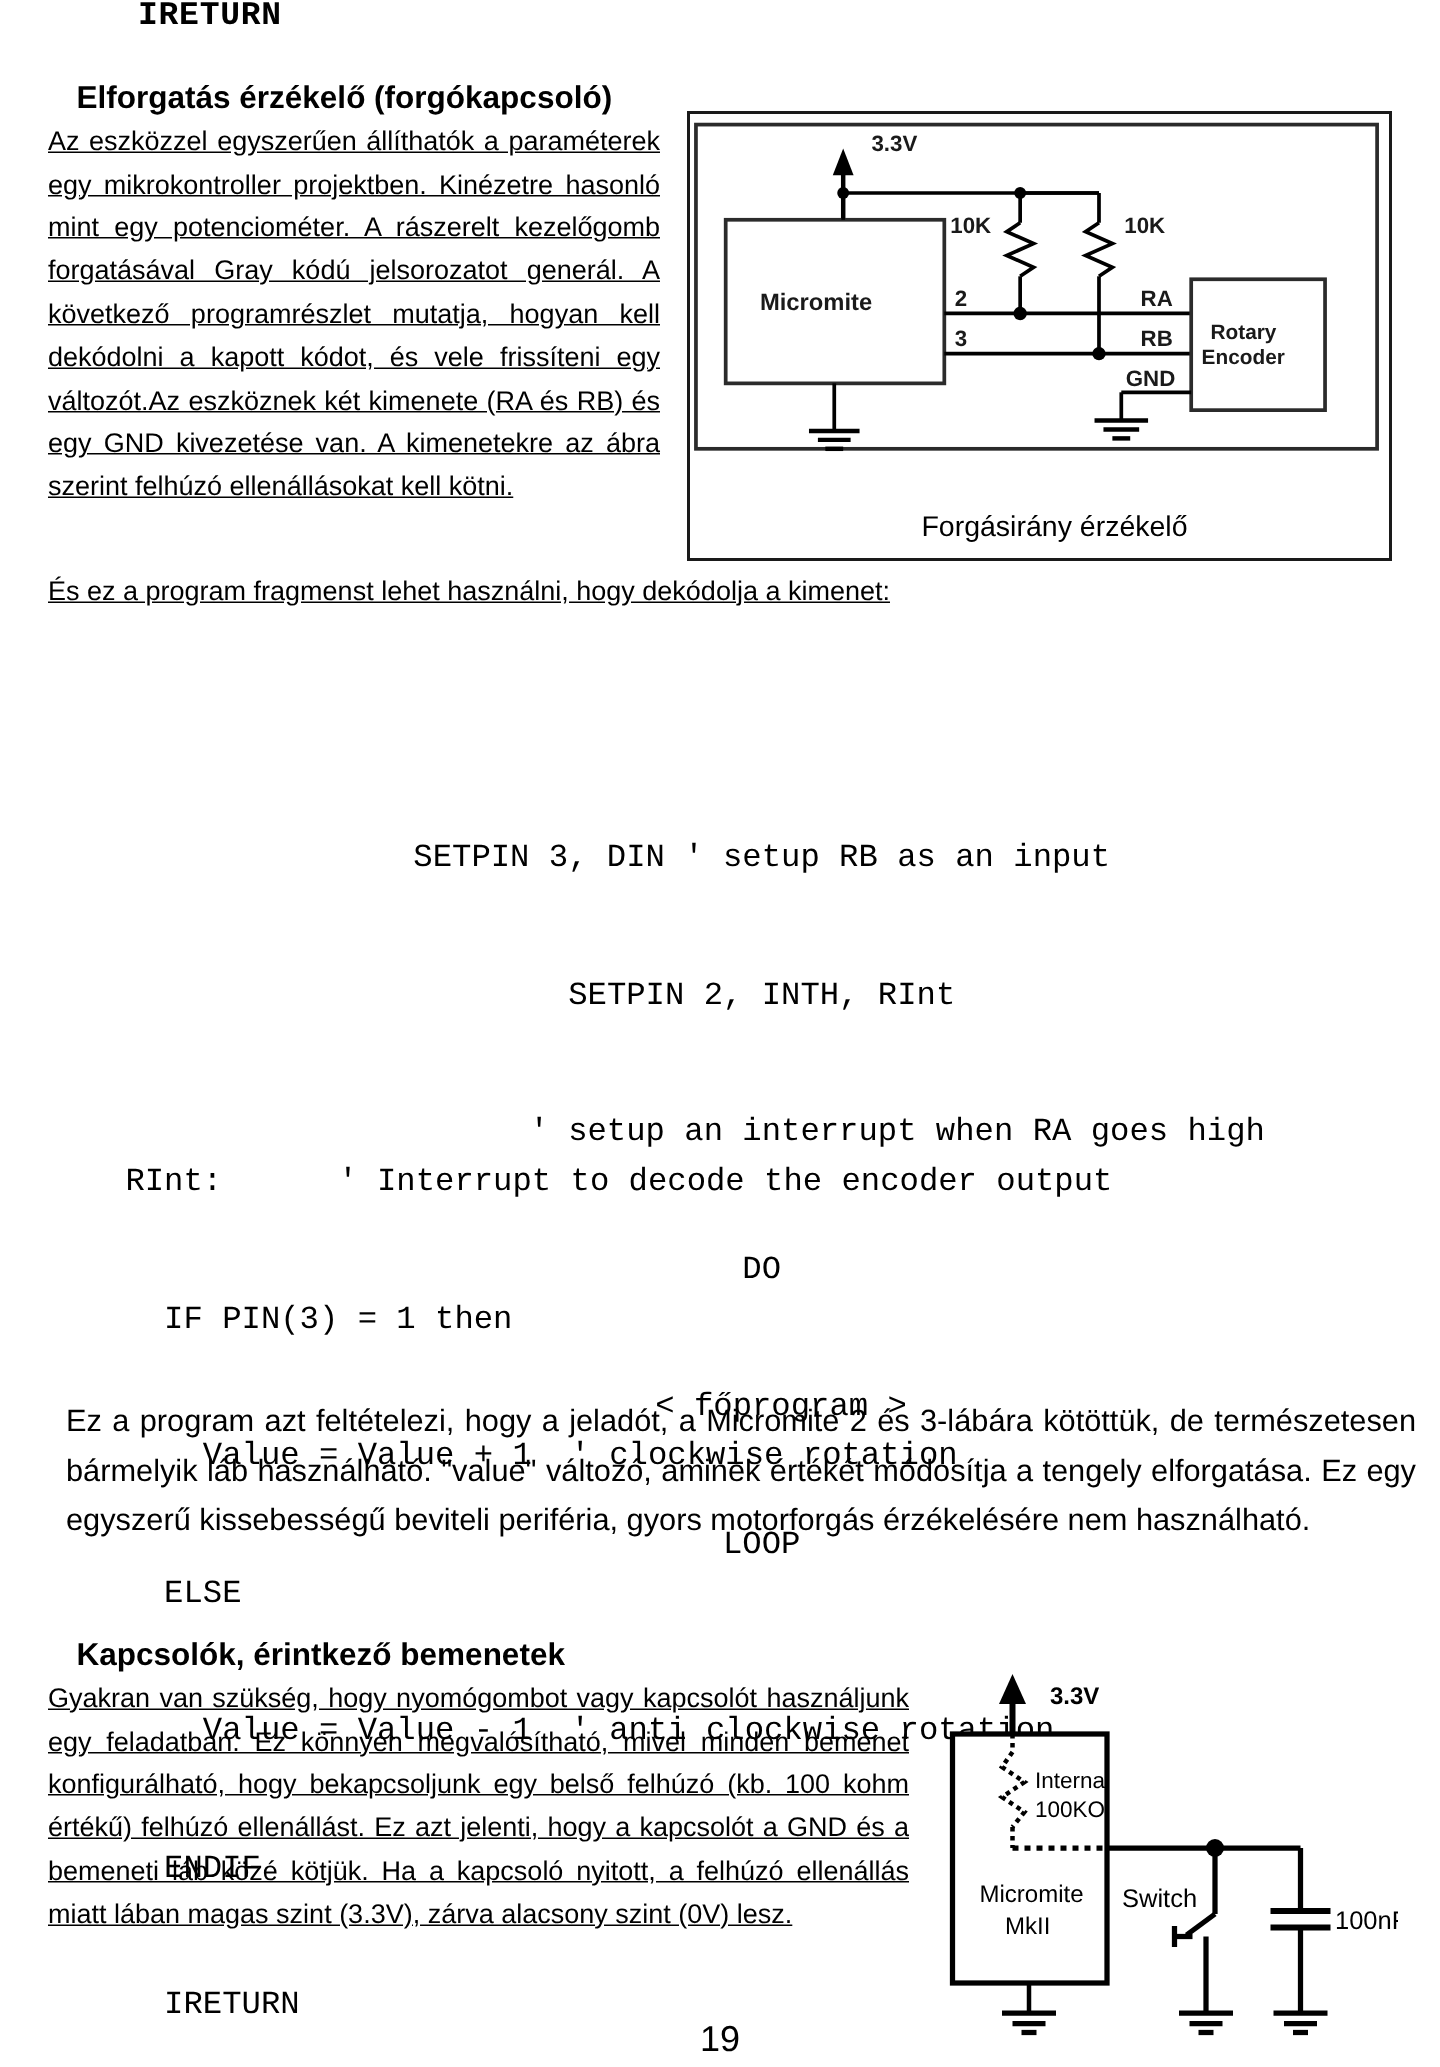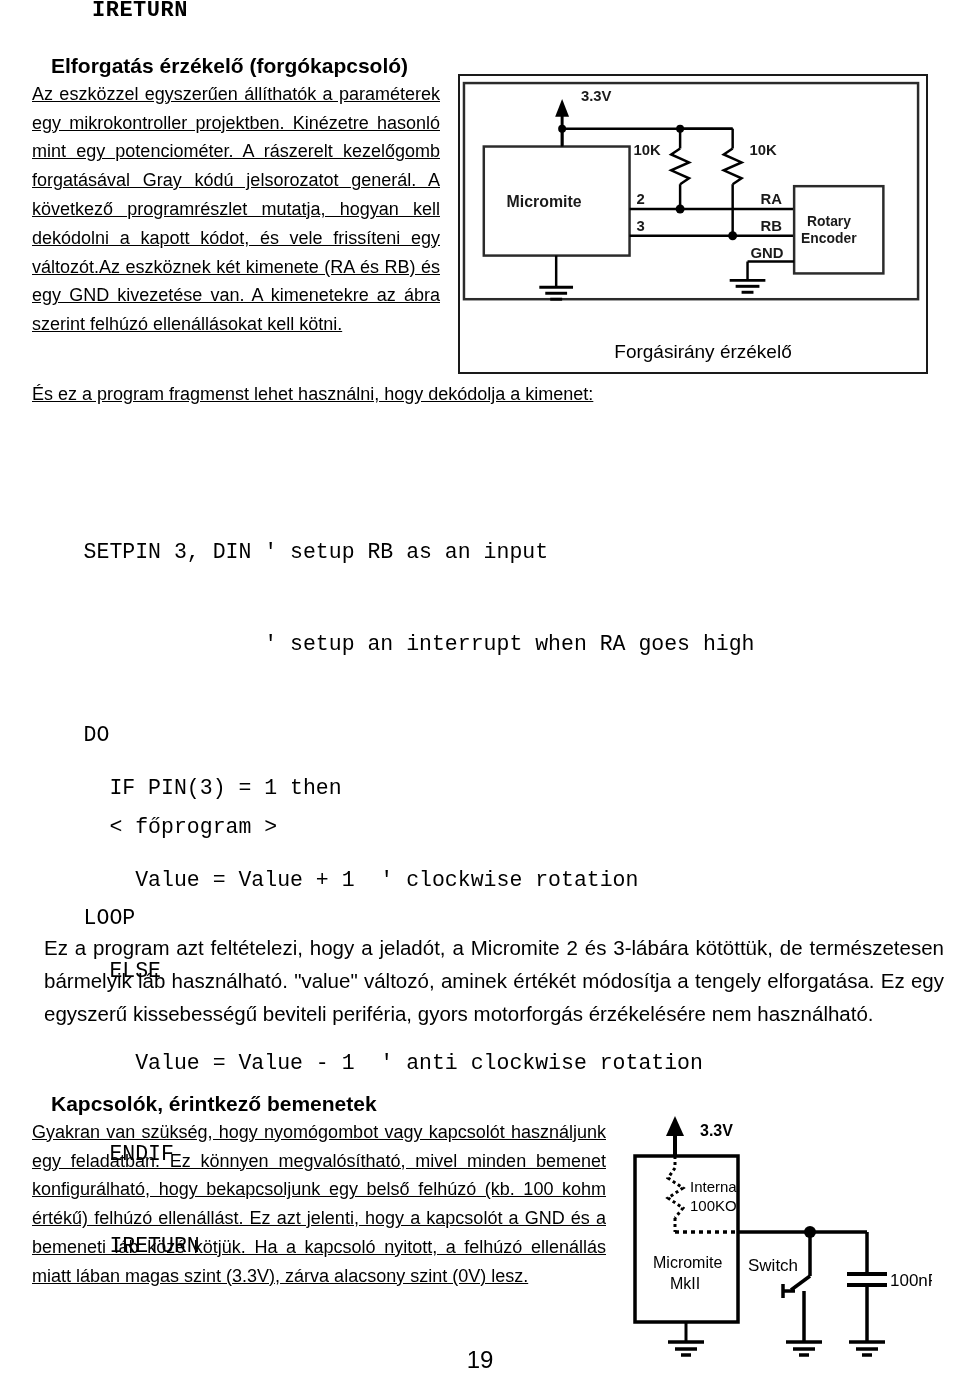--- a/index.html
+++ b/index.html
@@ -84,22 +84,23 @@
   .code-block {
     font-family: "Liberation Mono", "DejaVu Sans Mono", monospace;
     font-size: 21.5px;
     line-height: 1.42;
     white-space: pre;
     letter-spacing: 0px;
   }
   #code-block-1 {
     position: absolute;
     left: 32px;
-    top: 476px;
+    top: 496px;
     width: 900px;
+    text-align: center;
   }
   #code-block-2 {
     position: absolute;
     left: 32px;
     top: 712px;
     width: 900px;
   }
 
   
   #after-code-paragraph {
@@ -218,27 +219,29 @@
       <div class="body-text">Az eszközzel egyszerűen állíthatók a paraméterek egy mikrokontroller projektben. Kinézetre hasonló mint egy potenciométer. A rászerelt kezelőgomb forgatásával Gray kódú jelsorozatot generál. A következő programrészlet mutatja, hogyan kell dekódolni a kapott kódot, és vele frissíteni egy változót.Az eszköznek két kimenete (RA és RB) és egy GND kivezetése van. A kimenetekre az ábra szerint felhúzó ellenállásokat kell kötni.</div>
     </div>
 
     <div id="intro-text-tail">
       <div class="body-text" style="text-align:left;">És ez a program fragmenst lehet használni, hogy dekódolja a kimenet:</div>
     </div>
   </div>
 
   <div id="code-block-1" class="code-block">
     <div>    SETPIN 3, DIN ' setup RB as an input</div>
+    <div>    SETPIN 2, INTH, RInt</div>
     <div>                  ' setup an interrupt when RA goes high</div>
     <div>    DO</div>
     <div>      &lt; főprogram &gt;</div>
     <div>    LOOP</div>
   </div>
 
   <div id="code-block-2" class="code-block">
+    <div>    RInt:      ' Interrupt to decode the encoder output</div>
     <div>      IF PIN(3) = 1 then</div>
     <div>        Value = Value + 1  ' clockwise rotation</div>
     <div>      ELSE</div>
     <div>        Value = Value - 1  ' anti clockwise rotation</div>
     <div>      ENDIF</div>
     <div>      IRETURN</div>
   </div>
 
   <div id="after-code-paragraph">Ez a program azt feltételezi, hogy a jeladót, a Micromite 2 és 3-lábára kötöttük, de természetesen bármelyik láb használható. "value" változó, aminek értékét módosítja a tengely elforgatása. Ez egy egyszerű kissebességű beviteli periféria, gyors motorforgás érzékelésére nem használható.</div>
 

